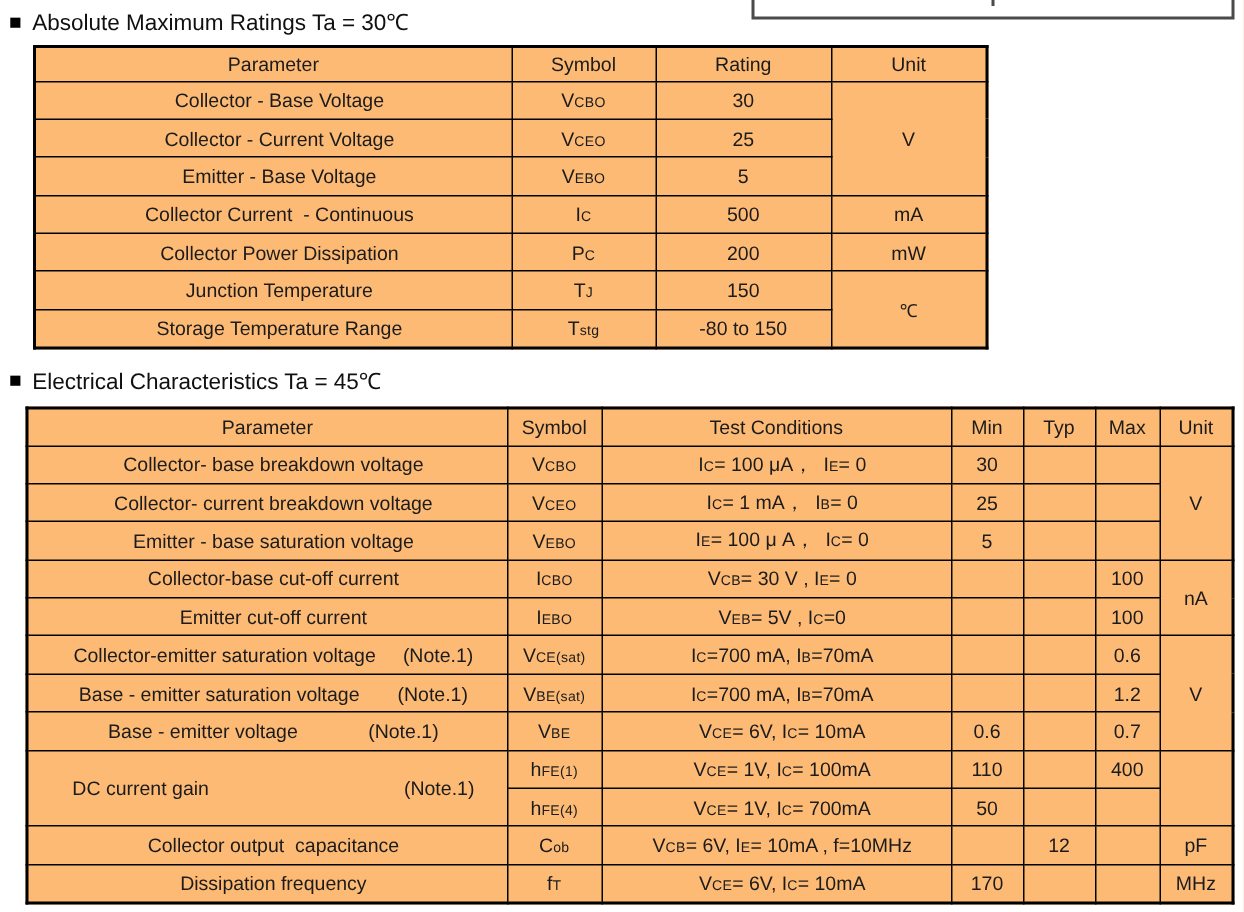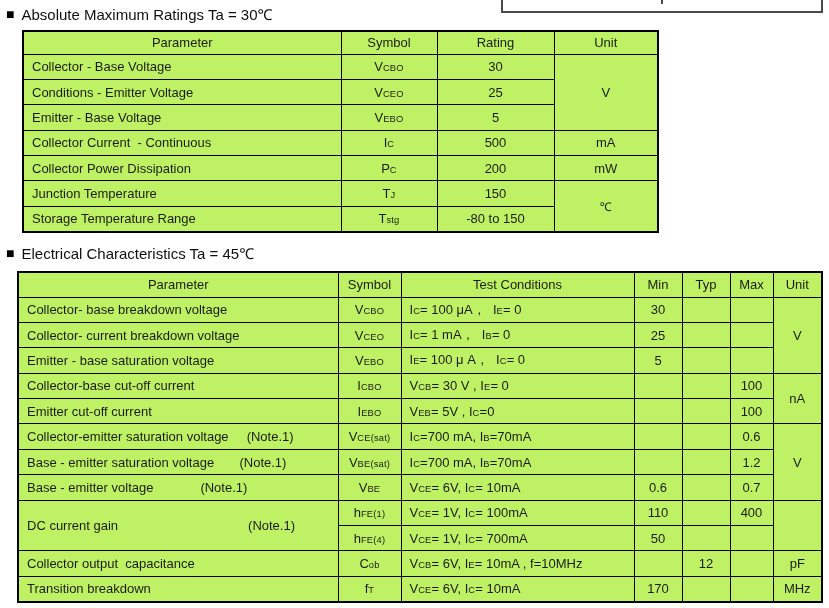--- a/index.html
+++ b/index.html
@@ -34,34 +34,34 @@
   .bullet {
     font-size:14px;
     margin-right:7px;
     line-height:1;
     color:#000;
   }
   table.ds {
     position:absolute;
     border-collapse:collapse;
     table-layout:fixed;
-    background:#bef264;
+    background:#fdba74;
     border:2px solid #000;
   }
   .ds th, .ds td {
     border:1.5px solid #000;
     font-size:13px;
     font-weight:normal;
     text-align:center;
     vertical-align:middle;
     padding:0;
     overflow:hidden;
     color:#1b1b1b;
   }
-  .ds td.l { text-align:left; padding-left:8px; white-space:pre; }
+  .ds td.l { text-align:center; padding-left:8px; white-space:pre; }
   #t1 thead tr { height:23px; }
   #t1 tbody tr { height:25.4px; }
   #t2 thead tr { height:25px; }
   #t2 tbody tr { height:25.4px; }
   .sb { font-size:0.72em; letter-spacing:0.2px; }
 </style>
 </head>
 <body>
 
 <div class="cropped-box"></div>
@@ -88,21 +88,21 @@
     </tr>
   </thead>
   <tbody>
     <tr>
       <td class="l">Collector - Base Voltage</td>
       <td>V<span class="sb">CBO</span></td>
       <td>30</td>
       <td rowspan="3">V</td>
     </tr>
     <tr>
-      <td class="l">Conditions - Emitter Voltage</td>
+      <td class="l">Collector - Current Voltage</td>
       <td>V<span class="sb">CEO</span></td>
       <td>25</td>
     </tr>
     <tr>
       <td class="l">Emitter - Base Voltage</td>
       <td>V<span class="sb">EBO</span></td>
       <td>5</td>
     </tr>
     <tr>
       <td class="l">Collector Current  - Continuous</td>
@@ -243,21 +243,21 @@
     <tr>
       <td class="l">Collector output  capacitance</td>
       <td>C<span class="sb">ob</span></td>
       <td class="l">V<span class="sb">CB</span>= 6V, I<span class="sb">E</span>= 10mA , f=10MHz</td>
       <td></td>
       <td>12</td>
       <td></td>
       <td>pF</td>
     </tr>
     <tr>
-      <td class="l">Transition breakdown</td>
+      <td class="l">Dissipation frequency</td>
       <td>f<span class="sb">T</span></td>
       <td class="l">V<span class="sb">CE</span>= 6V, I<span class="sb">C</span>= 10mA</td>
       <td>170</td>
       <td></td>
       <td></td>
       <td>MHz</td>
     </tr>
   </tbody>
 </table>
 

